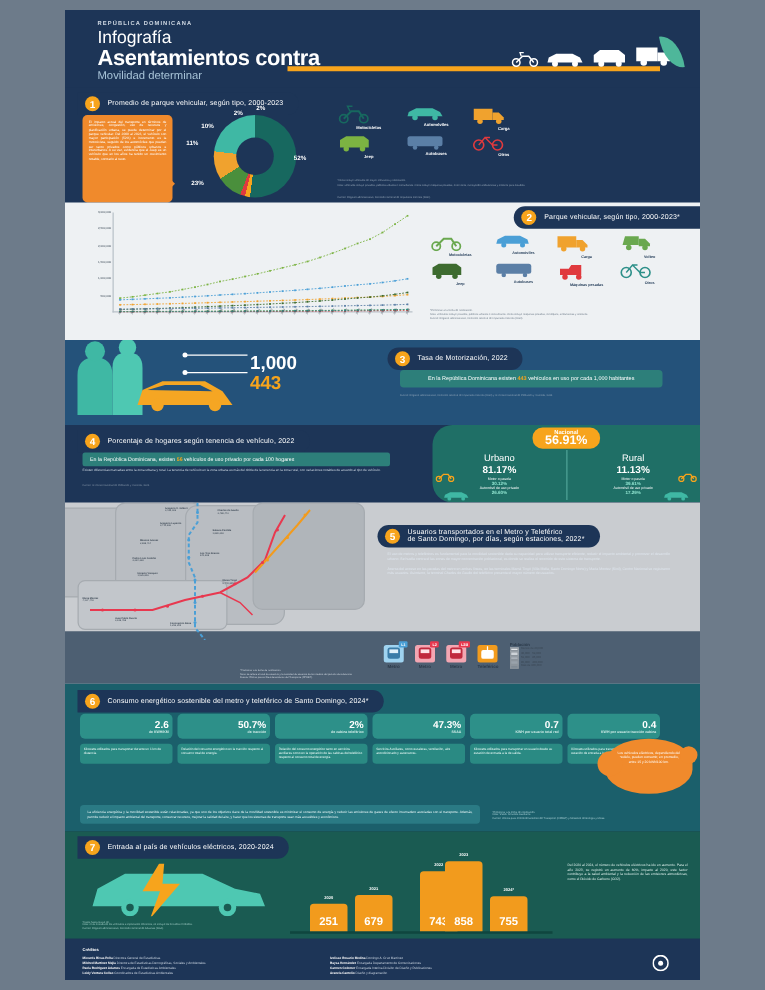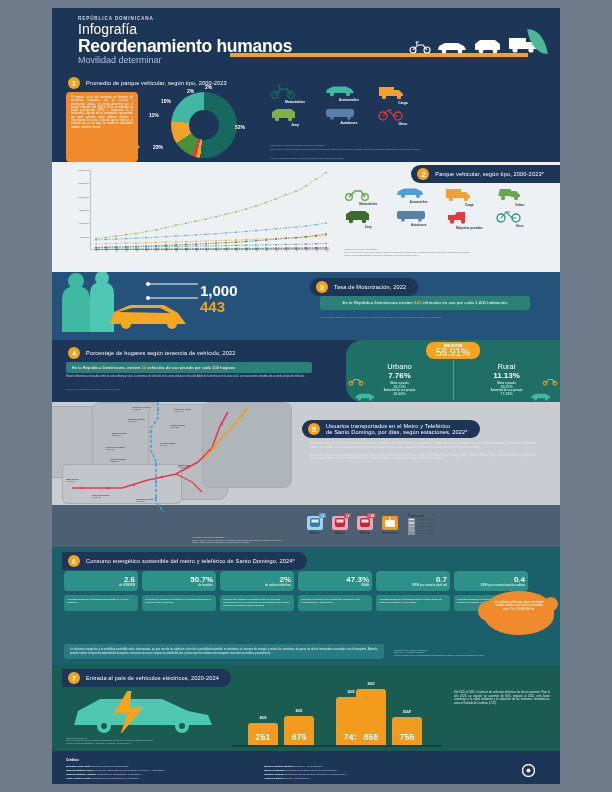--- a/index.html
+++ b/index.html
@@ -77,21 +77,21 @@
   .s4 { height:62px; background:#1d3557; position:relative; overflow:hidden; }
   .s4 .pill { position:absolute; left:10px; top:4px; }
   .s4band { position:absolute; left:14px; top:22px; width:246px; background:#2d7f7a; border-radius:2px;
             padding:3px 6px; color:#fff; font-size:4.2px; }
   .s4note { position:absolute; left:14px; top:35px; width:246px; color:#c7d2de; font-size:2.6px; line-height:3.5px;}
   .s4src { position:absolute; left:14px; top:48px; width:246px; color:#8293a6; font-size:2.1px;}
   .s4green { position:absolute; right:0; top:0; width:214px; height:62px; background:#1f6f66; border-radius:16px 0 0 16px; }
   .natpill { position:absolute; left:50%; top:2px; transform:translateX(-50%); background:#f7a41c; border-radius:8px;
              padding:1px 10px; text-align:center; }
   .natpill .k { color:#fff; font-size:4.6px; font-weight:bold; }
-  .natpill .v { color:#fff; font-size:10px; font-weight:normal; line-height:10px; }
+  .natpill .v { color:#fff; font-size:10px; font-weight:bold; line-height:10px; }
   .ur { position:absolute; top:22px; width:50%; text-align:center; color:#fff; }
   .ur .k { font-size:7.5px; }
   .ur .v { font-size:8px; font-weight:bold; }
   .sub { font-size:2.8px; line-height:3.6px; }
   .sub b { color:#8fe3cf; font-size:3.6px; }
   .divider { position:absolute; left:50%; top:20px; width:.6px; height:40px; background:#4fa396; }
 
   
   .s5 { height:145px; background:#c9ccd0; position:relative; overflow:hidden; }
   .sea { position:absolute; left:0; bottom:0; width:100%; height:42px; background:#4d5f72; }
@@ -154,21 +154,21 @@
 </style>
 </head>
 <body>
 
 <div class="page">
  <div class="sheet">
 
   <div class="header">
     <div class="kicker">REPÚBLICA DOMINICANA</div>
     <div class="t1">Infografía</div>
-    <div class="t2">Reordenamiento humanos</div>
+    <div class="t2">Asentamientos contra</div>
     <div class="t3">Movilidad determinar</div>
     <div class="hdr-rule"></div>
     <div class="hdr-vehicles">
       <svg width="22" height="14" viewBox="0 0 22 14">
             <circle cx="4" cy="10" r="3" fill="none" stroke="#fff" stroke-width="1.2"></circle>
             <circle cx="18" cy="10" r="3" fill="none" stroke="#fff" stroke-width="1.2"></circle>
             <path d="M4 10 L9 5 L14 5 L18 10" stroke="#fff" stroke-width="1.2" fill="none"></path>
             <path d="M8 5 L7 2 L10 2" stroke="#fff" stroke-width="1" fill="none"></path>
           </svg>
       <svg width="32" height="14" viewBox="0 0 32 14">
@@ -622,21 +622,21 @@
 
   <div class="s4 band">
     <div class="s4green">
       <div class="natpill">
         <div class="k">Nacional</div>
         <div class="v">56.91%</div>
       </div>
       <div class="divider"></div>
       <div class="ur" style="left:0;">
         <div class="k">Urbano</div>
-        <div class="v">7.76%</div>
+        <div class="v">81.17%</div>
         <div class="sub" style="margin-top:2px;">
           <span>Motor o pasola</span><br>
           <b>30.12%</b>
         </div>
         <div class="sub">
           <span>Automóvil de uso privado</span><br>
           <b>26.60%</b>
         </div>
       </div>
       <div class="ur" style="right:0;">

